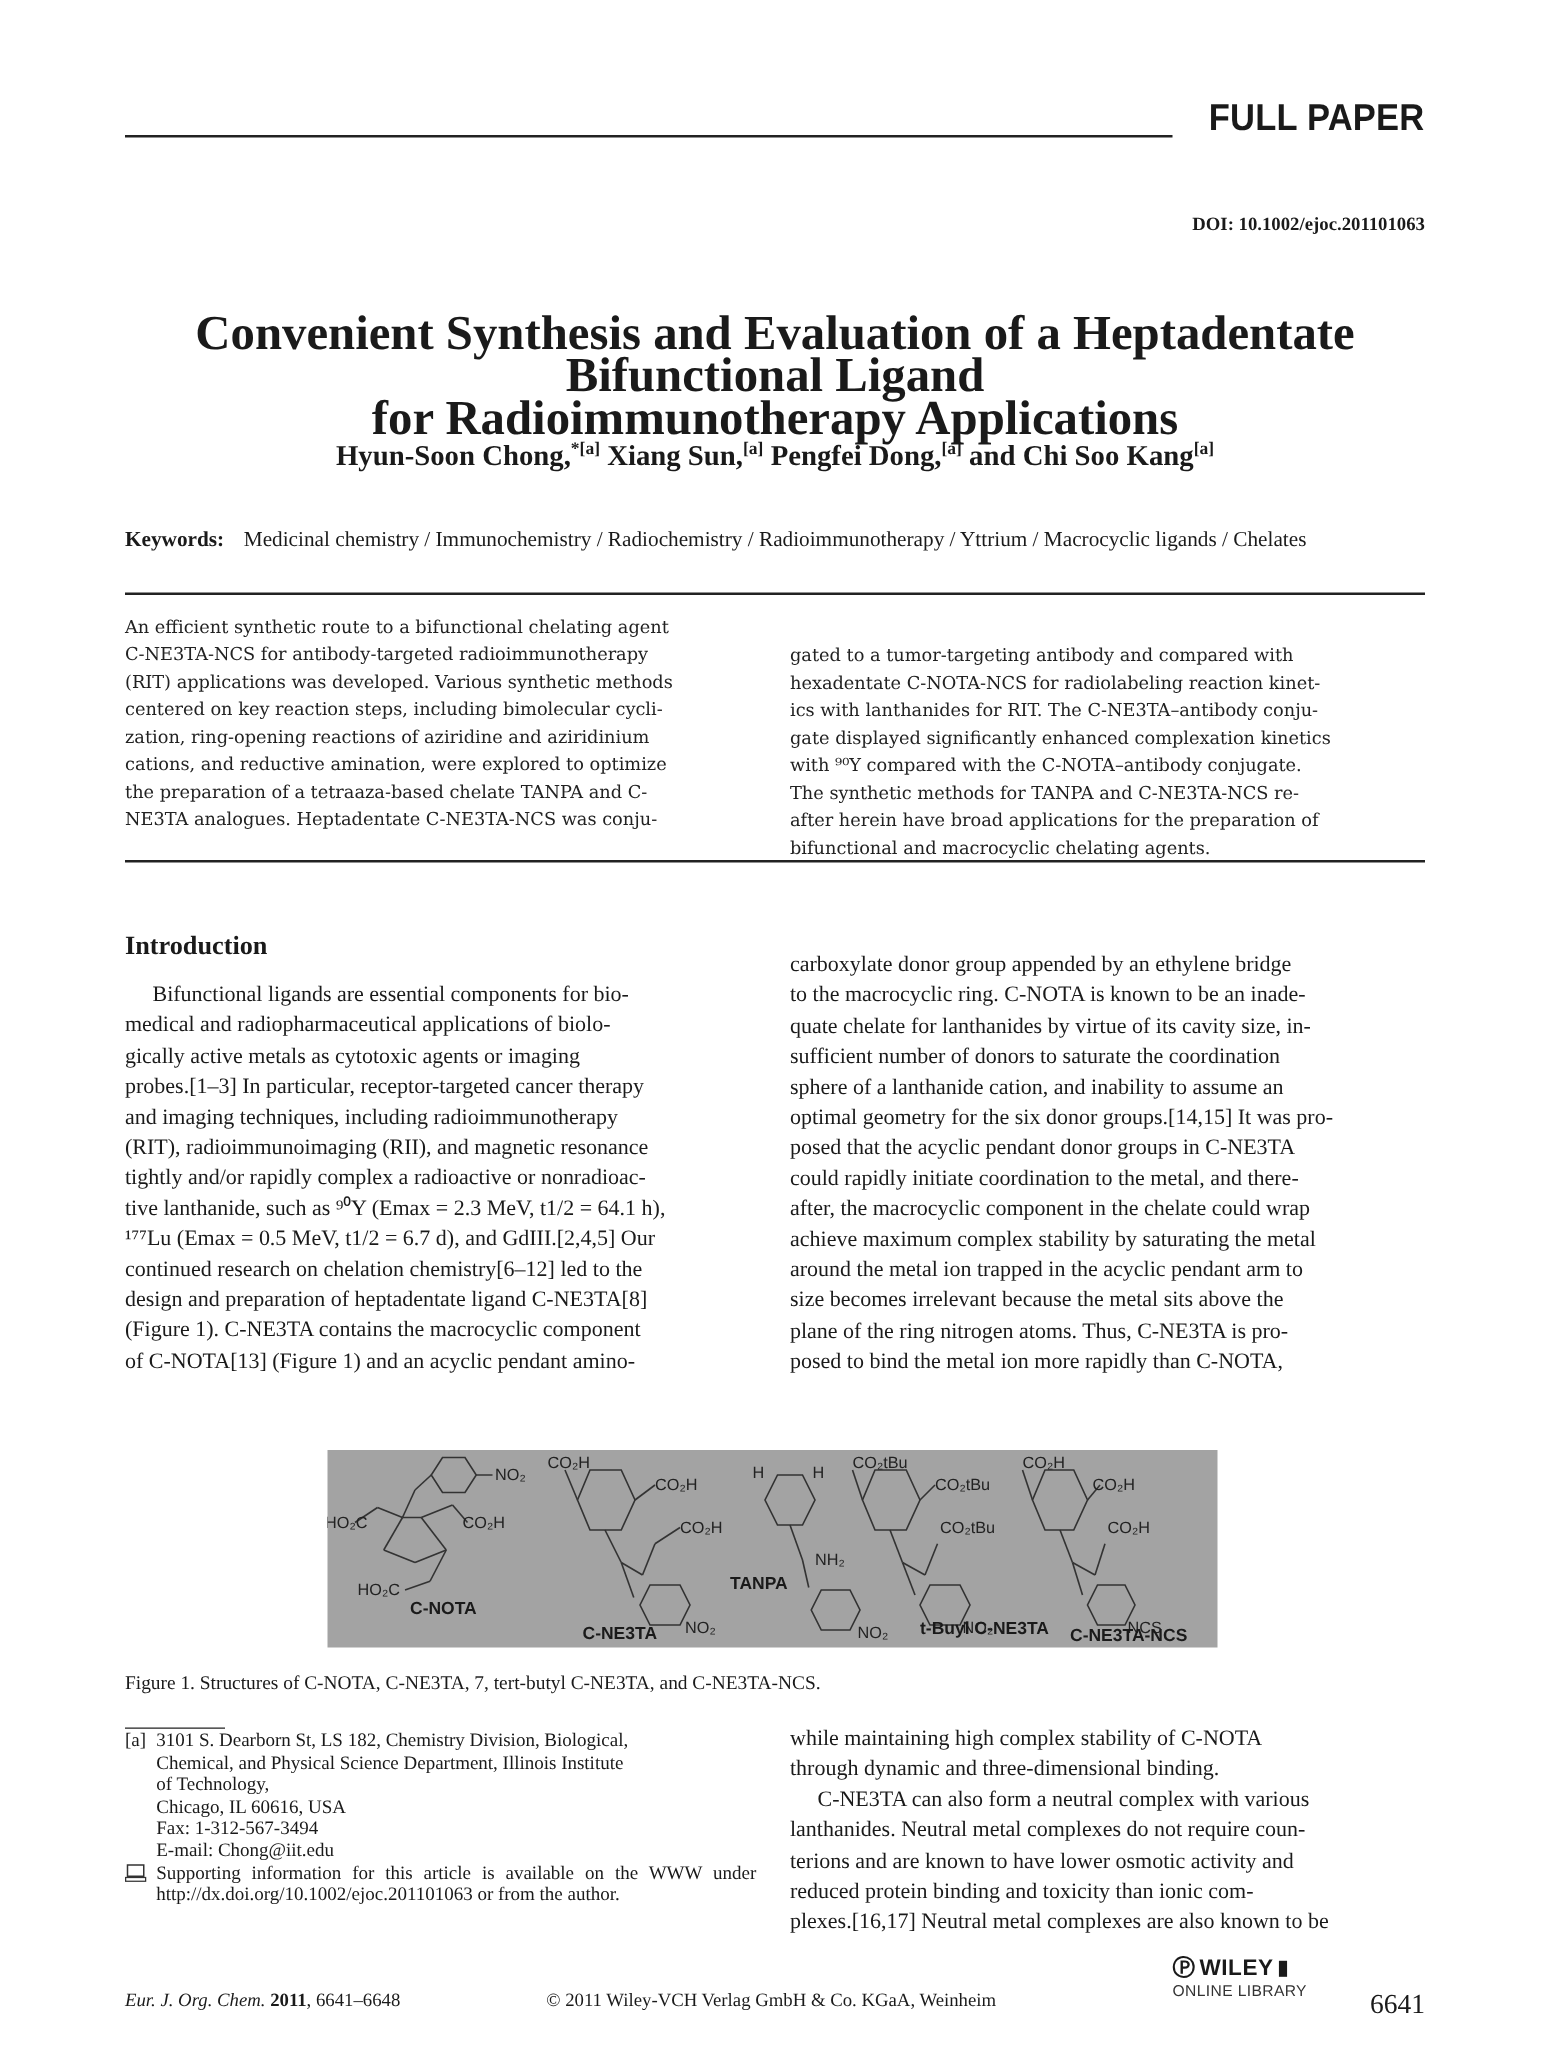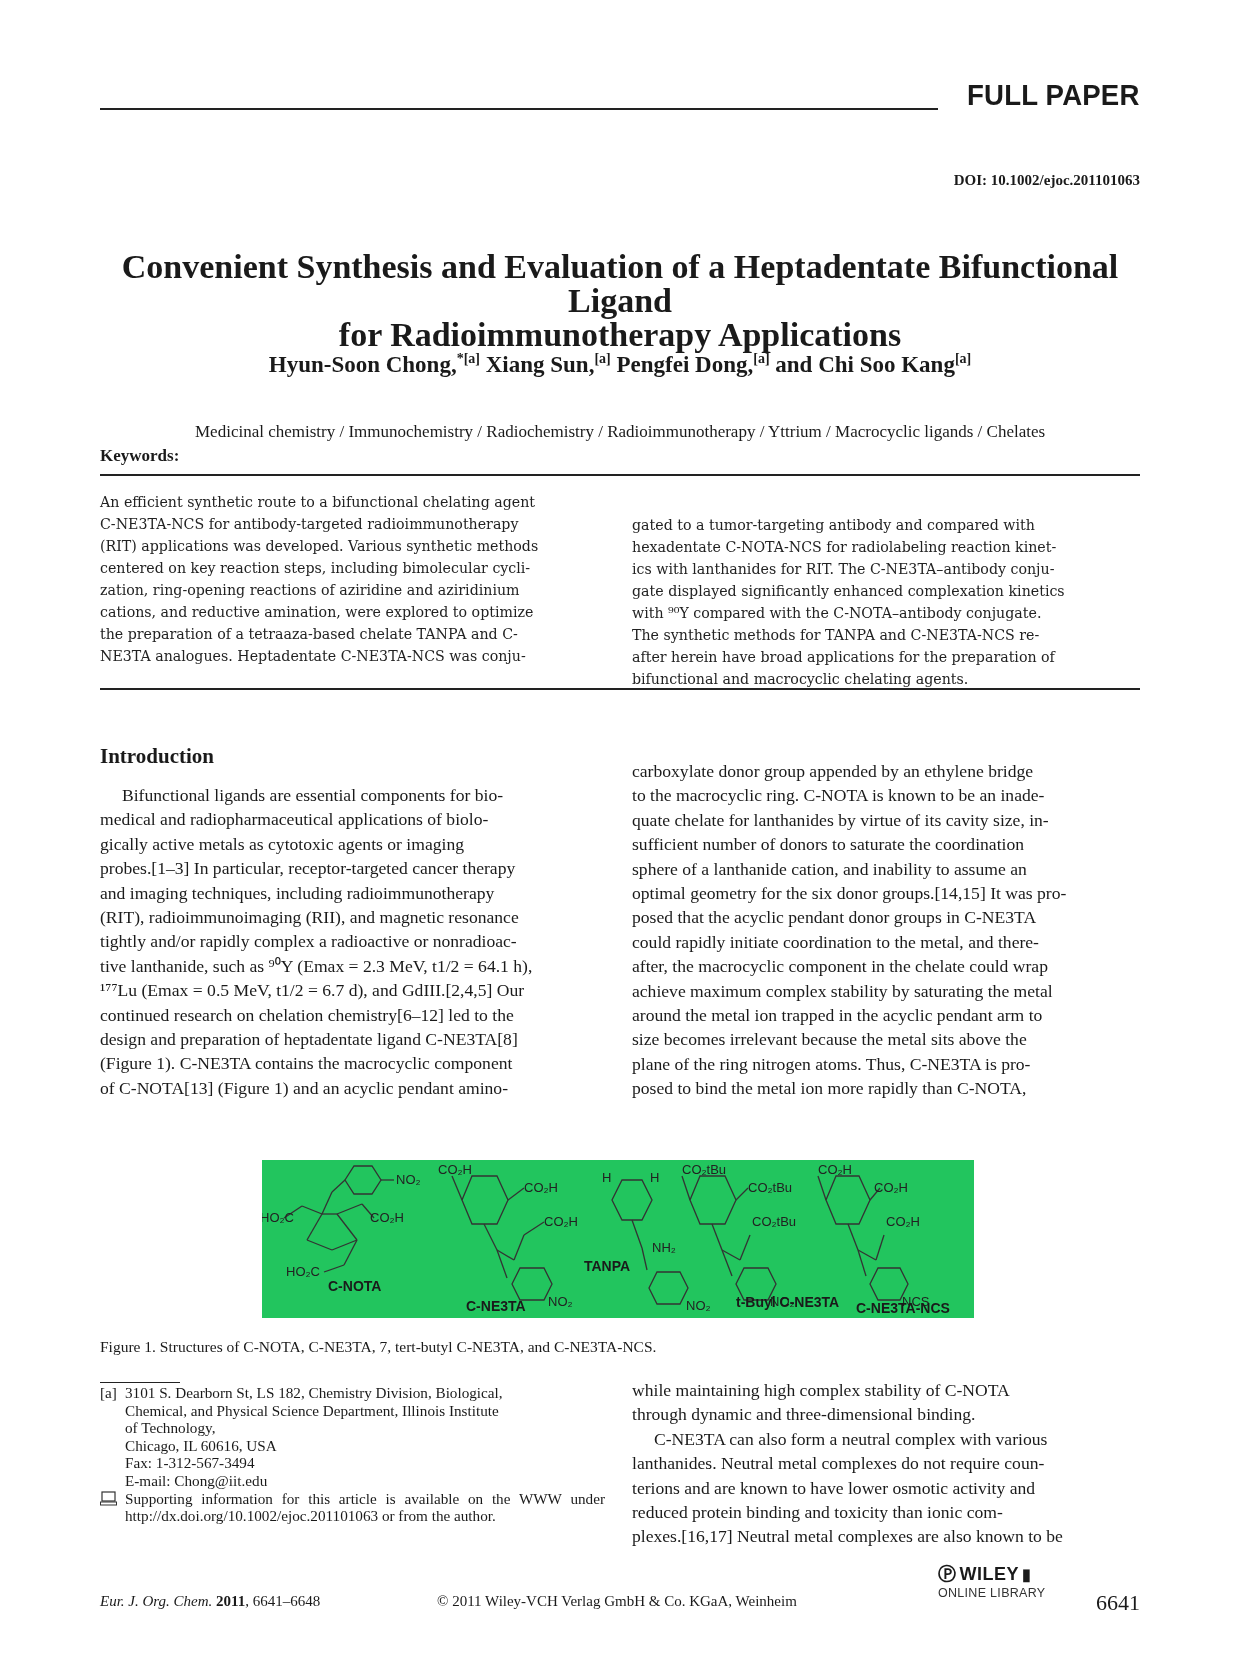--- a/index.html
+++ b/index.html
@@ -1,32 +1,32 @@
 <!DOCTYPE html>
 <html><head>
 <meta charset="utf-8">
 <style>
   html, body { margin: 0; padding: 0; background: #ffffff; }
   body { width: 1235px; height: 1655px; position: relative; overflow: hidden; color: #1a1a1a; font-family: "Liberation Serif", serif; }
   .abs { position: absolute; }
   .hdr-rule { left: 100px; top: 108px; width: 838px; height: 2px; background: #222; }
   .hdr-label { right: 95px; top: 78px; font-family: "Liberation Sans", sans-serif; font-weight: 700; font-size: 30px; letter-spacing: 0.2px; color: #1a1a1a; transform: scaleX(0.92); transform-origin: right center; }
   .doi { right: 95px; top: 172px; font-weight: 700; font-size: 15px; }
-  .title { left: 100px; width: 1040px; top: 250px; text-align: center; font-weight: 700; font-size: 34px; line-height: 34px; }
+  .title { left: 100px; width: 1040px; top: 250px; text-align: center; font-weight: 700; font-size: 39px; line-height: 34px; }
   .authors { left: 100px; width: 1040px; top: 352px; text-align: center; font-weight: 700; font-size: 23px; }
   .authors sup { font-size: 14px; vertical-align: 9px; line-height: 0; }
   .keywords { left: 100px; width: 1040px; top: 420px; font-size: 17px; line-height: 24px; }
-  .keywords .k-label { font-weight: 700; position: absolute; left: 0; top: 0; margin-top: 24px; }
+  .keywords .k-label { font-weight: 700; position: absolute; left: 0; top: 0; }
   .keywords .k-text { margin-left: 95px; display: block; }
   .rule { background: #222; height: 2px; left: 100px; width: 1040px; }
   .abstract-col { font-family: "DejaVu Serif", serif; font-size: 14.2px; line-height: 22px; text-align: justify; color: #222; }
   .body-col { font-size: 17.6px; line-height: 24.4px; text-align: justify; }
   .indent { text-indent: 22px; }
   .section-head { left: 100px; top: 744px; font-weight: 700; font-size: 21px; }
-  .figure { left: 262px; top: 1160px; width: 712px; height: 158px; background: #22c55e; }
+  .figure { left: 262px; top: 1160px; width: 712px; height: 158px; background: #a3a3a3; }
   .mol-label { font-family: "Liberation Sans", sans-serif; font-weight: 700; font-size: 14px; position: absolute; }
   .caption { left: 100px; top: 1338px; font-size: 15.5px; }
   .fn-rule { left: 100px; top: 1382px; width: 80px; height: 1px; background: #222; }
   .footnote { left: 100px; top: 1384px; width: 505px; font-size: 15.2px; line-height: 17.6px; text-align: justify; }
   .fn-row { display: flex; }
   .fn-mark { width: 25px; flex: none; }
   .footer { top: 1593px; font-size: 15px; }
   .wiley { left: 938px; top: 1562px; width: 120px; font-family: "Liberation Sans", sans-serif; }
   .wiley .w1 { font-weight: 700; font-size: 18px; letter-spacing: 0.5px; display: flex; align-items: center; gap: 3px; }
   .wiley .w2 { font-size: 12.5px; color: #333; letter-spacing: 0.3px; }

